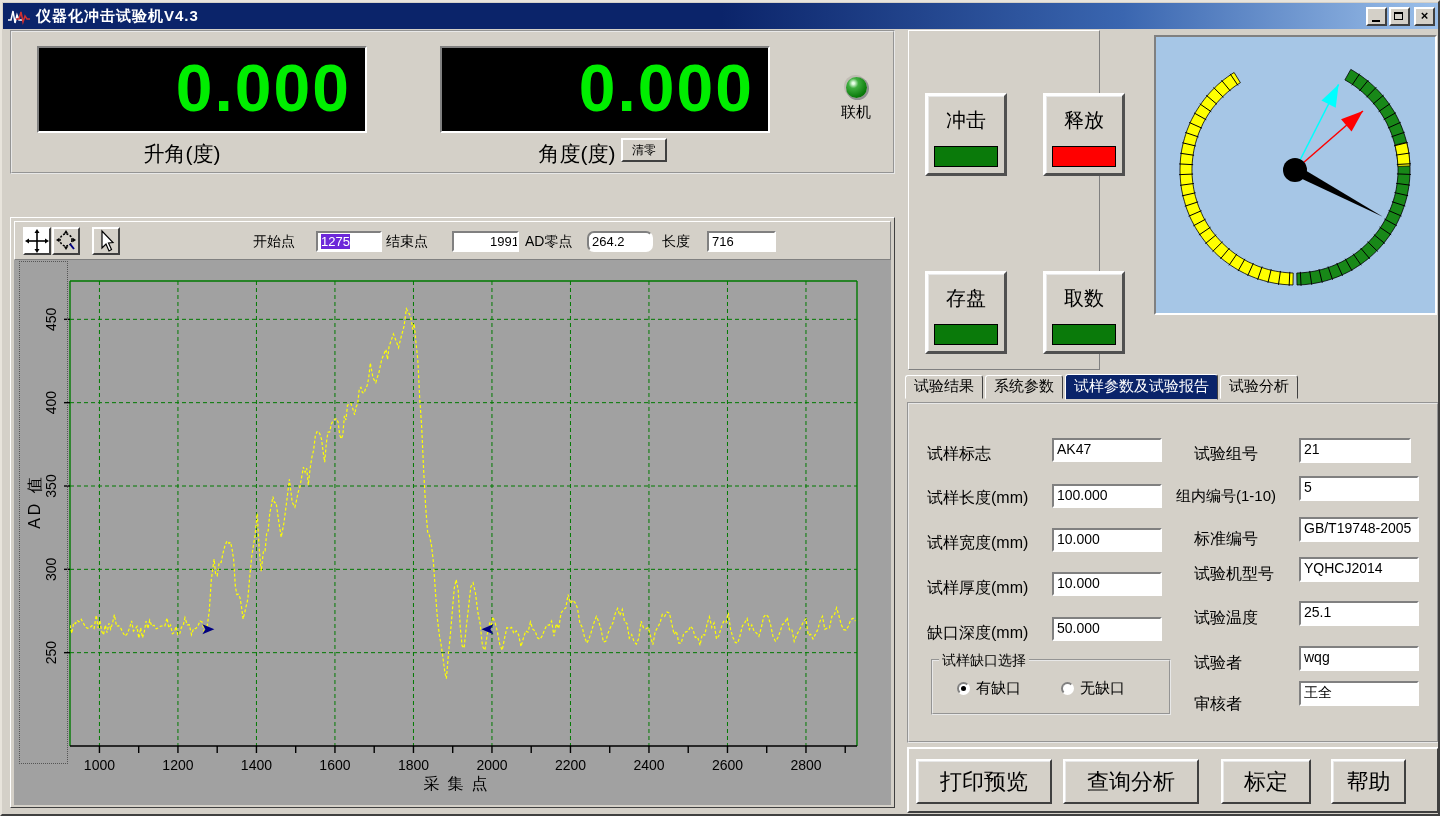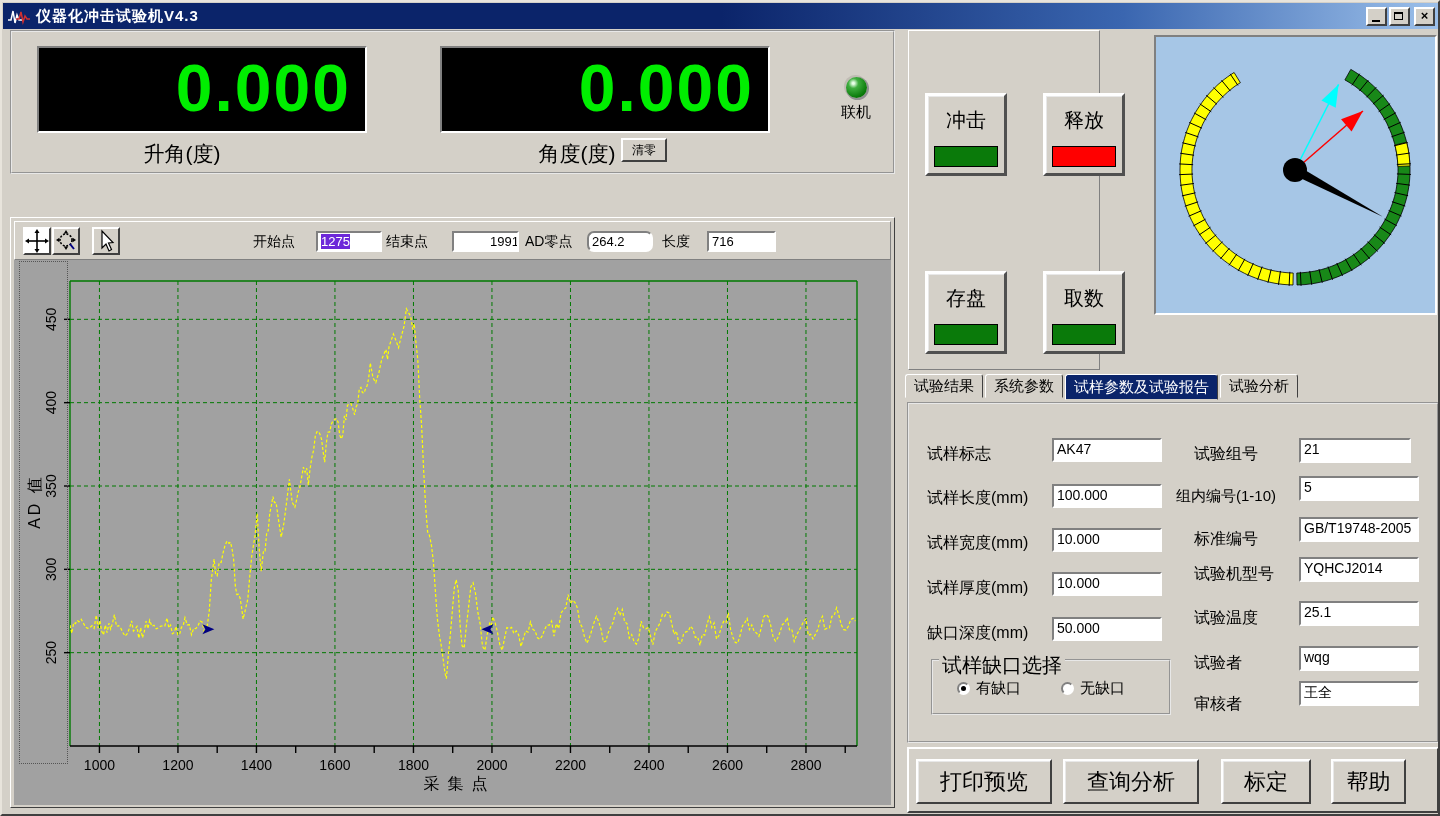--- a/index.html
+++ b/index.html
@@ -54,28 +54,28 @@
   .axisbox { position:absolute; left:5px; top:1px; width:49px; height:503px; border:1px dotted #555; }
   
   .actionpanel { position:absolute; left:906px; top:28px; width:192px; height:340px;
                  border:1px solid; border-color:#fff #808080 #808080 #fff; }
   .bigbtn { position:absolute; width:82px; height:83px; background:#d4d0c8; cursor:pointer;
             border:3px solid; border-color:#fff #505050 #505050 #fff; box-shadow:inset 1px 1px 0 #e8e8e8; }
   .bigbtn .blabel { display:block; text-align:center; font-size:20px; margin-top:11px; color:#000; }
   .bigbtn .bbar { position:absolute; left:6px; top:50px; width:64px; height:21px; border:1px solid #000; }
   .gaugepanel { position:absolute; left:1152px; top:33px; width:283px; height:280px;
                 border:2px solid; border-color:#808080 #fff #fff #808080; background:#a6c6e6; }
-  .righttabs { position:absolute; left:903px; top:372px; height:25px; display:flex; align-items:flex-start; }
+  .righttabs { position:absolute; left:903px; top:372px; height:25px; display:flex; align-items:center; }
   .rtab { height:24px; margin-right:2px; padding:0 8px; display:flex; align-items:center; font-size:15px;
           background:#d4d0c8; border:1px solid; border-color:#fff #404040 #d4d0c8 #fff; border-radius:3px 3px 0 0; cursor:pointer; white-space:nowrap; }
   .rtab.sel { background:#0a246a; color:#fff; height:26px; }
   .formpanel { position:absolute; left:905px; top:400px; width:532px; height:341px; }
   .flabel { position:absolute; font-size:16px; color:#000; white-space:nowrap; }
   .groupbox { position:absolute; left:22px; top:255px; width:240px; height:56px; border:2px groove #e8e8e8; }
-  .gbcaption { position:absolute; left:6px; top:-9px; background:#d4d0c8; font-size:20px; padding:0 3px; }
+  .gbcaption { position:absolute; left:6px; top:-9px; background:#d4d0c8; font-size:14px; padding:0 3px; }
   .radio { position:absolute; display:flex; align-items:center; gap:6px; font-size:15px; cursor:pointer; }
   .rdot { width:13px; height:13px; border-radius:50%; background:#fff; border:2px solid; border-color:#808080 #fff #fff #808080; position:relative; }
   .rdot.on::after { content:""; position:absolute; left:2px; top:2px; width:5px; height:5px; border-radius:50%; background:#000; }
   .bottompanel { position:absolute; left:905px; top:745px; width:532px; height:66px;
                  border:2px solid; border-color:#fff #404040 #404040 #fff; }
   .botbtn { position:absolute; top:10px; height:45px; background:#d4d0c8; font-size:22px; color:#000;
             border:2px solid; border-color:#fff #404040 #404040 #fff; box-shadow:inset 1px 1px 0 #e8e8e8;
             display:flex; align-items:center; justify-content:center; cursor:pointer; white-space:nowrap; }
 </style>
 </head>

